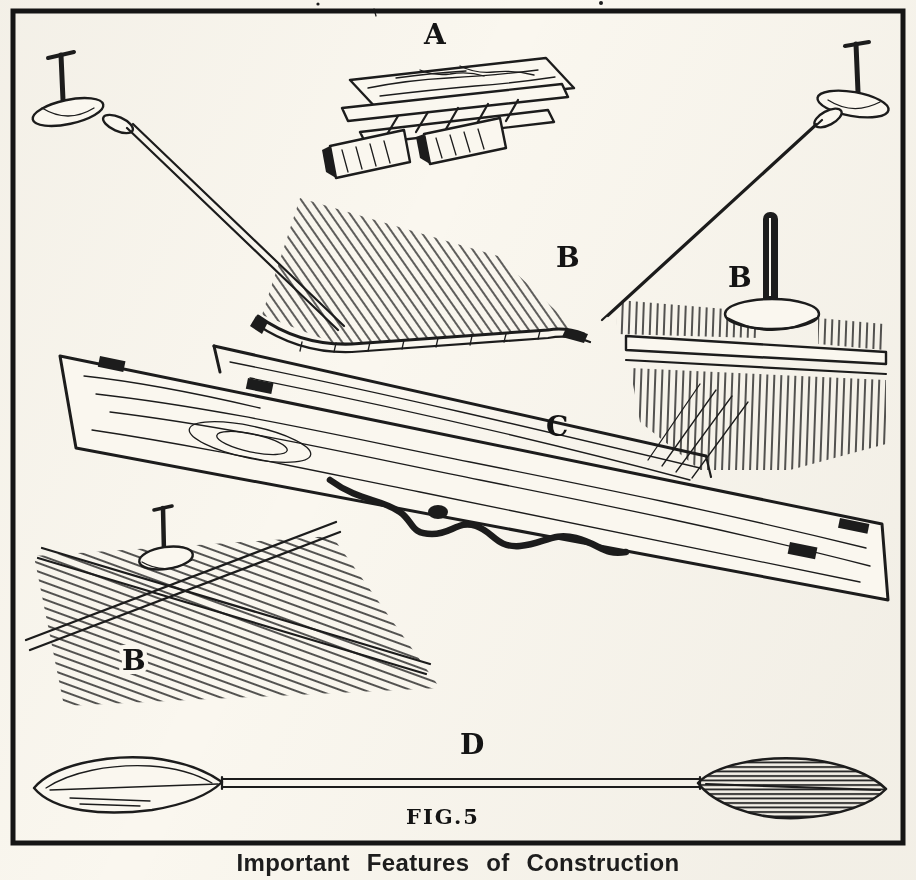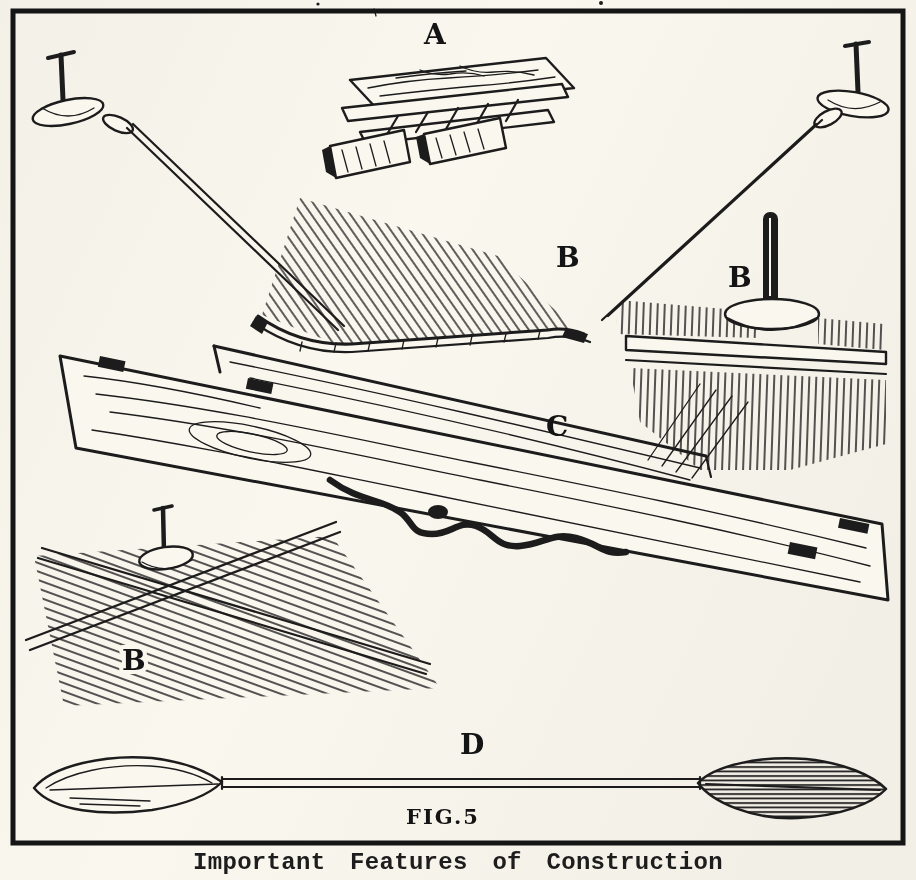--- a/index.html
+++ b/index.html
@@ -17,21 +17,21 @@
   .s3{stroke:#1c1c1c;fill:none;stroke-width:3;stroke-linecap:round;}
   .face{fill:#faf7ef;stroke:#1c1c1c;stroke-width:2.4;stroke-linejoin:round;}
   .face3{fill:#faf7ef;stroke:#1c1c1c;stroke-width:3;stroke-linejoin:round;}
   .dark{fill:#1c1c1c;stroke:none;}
   text.lbl{font-family:"DejaVu Serif",serif;font-weight:bold;font-size:28px;fill:#141414;}
   text.lbl-sm{font-family:"DejaVu Serif",serif;font-weight:bold;font-size:21px;fill:#141414;letter-spacing:2px;}
   .halo{paint-order:stroke;stroke:#faf7ef;stroke-width:8;stroke-linejoin:round;}
   .caption{
     position:absolute;left:0;top:846px;width:916px;height:34px;
     line-height:34px;text-align:center;
-    font-family:Liberation Mono, monospace;
+    font-family:Liberation Sans, sans-serif;
     font-weight:bold;font-size:24px;color:#1d1d1d;
     word-spacing:10px;letter-spacing:0.3px;
   }
 </style>
 </head>
 <body>
 
 <div class="page">
 
   <svg class="fig" width="916" height="852" viewBox="0 0 916 852">

